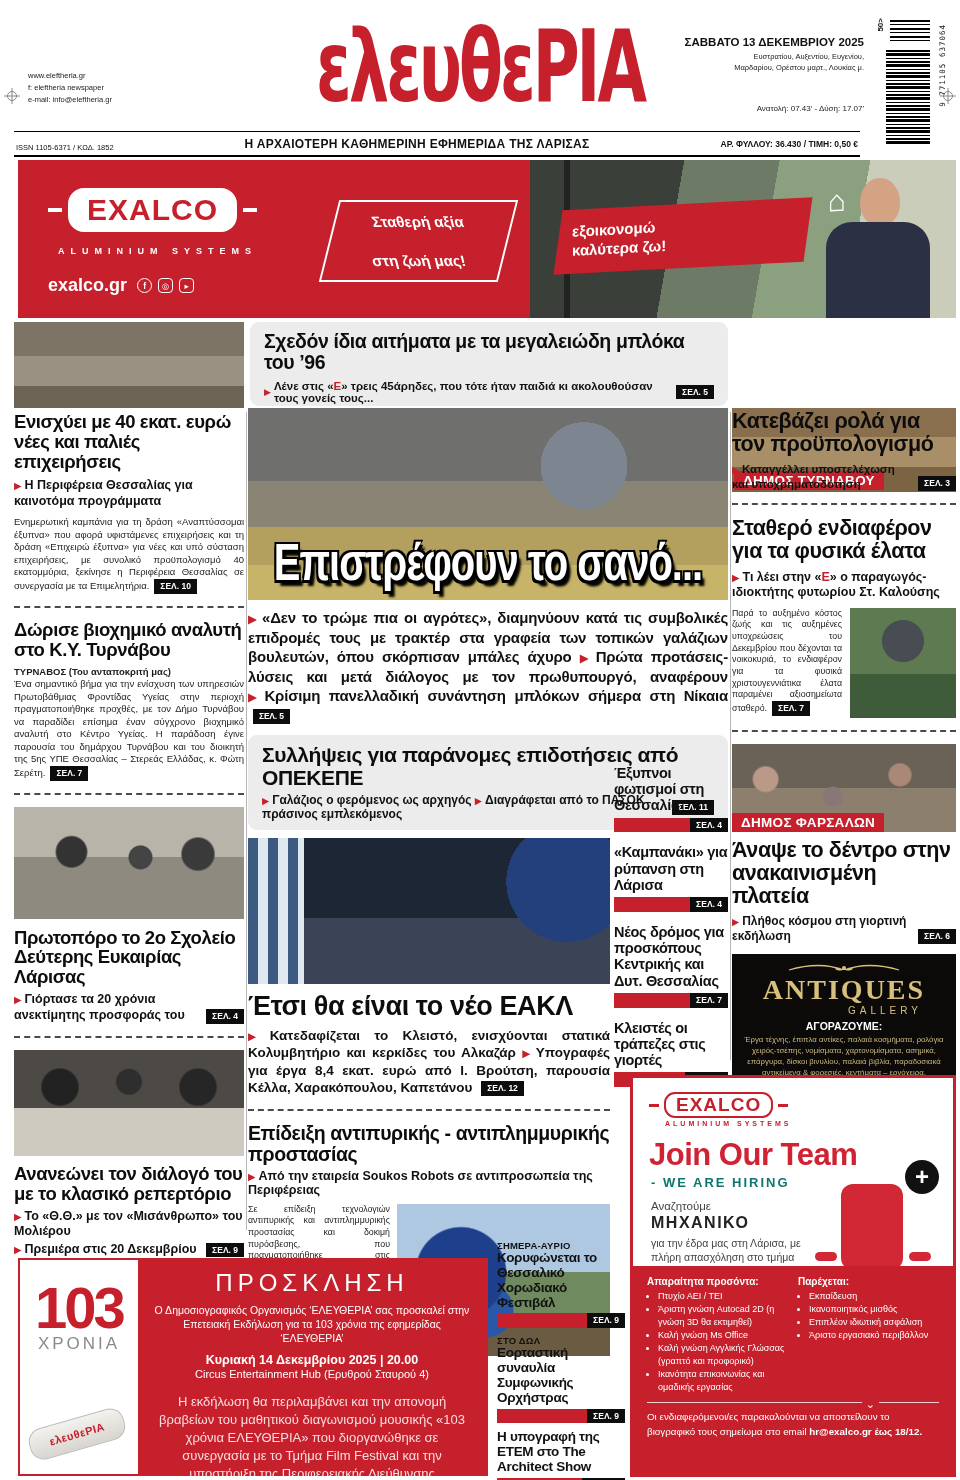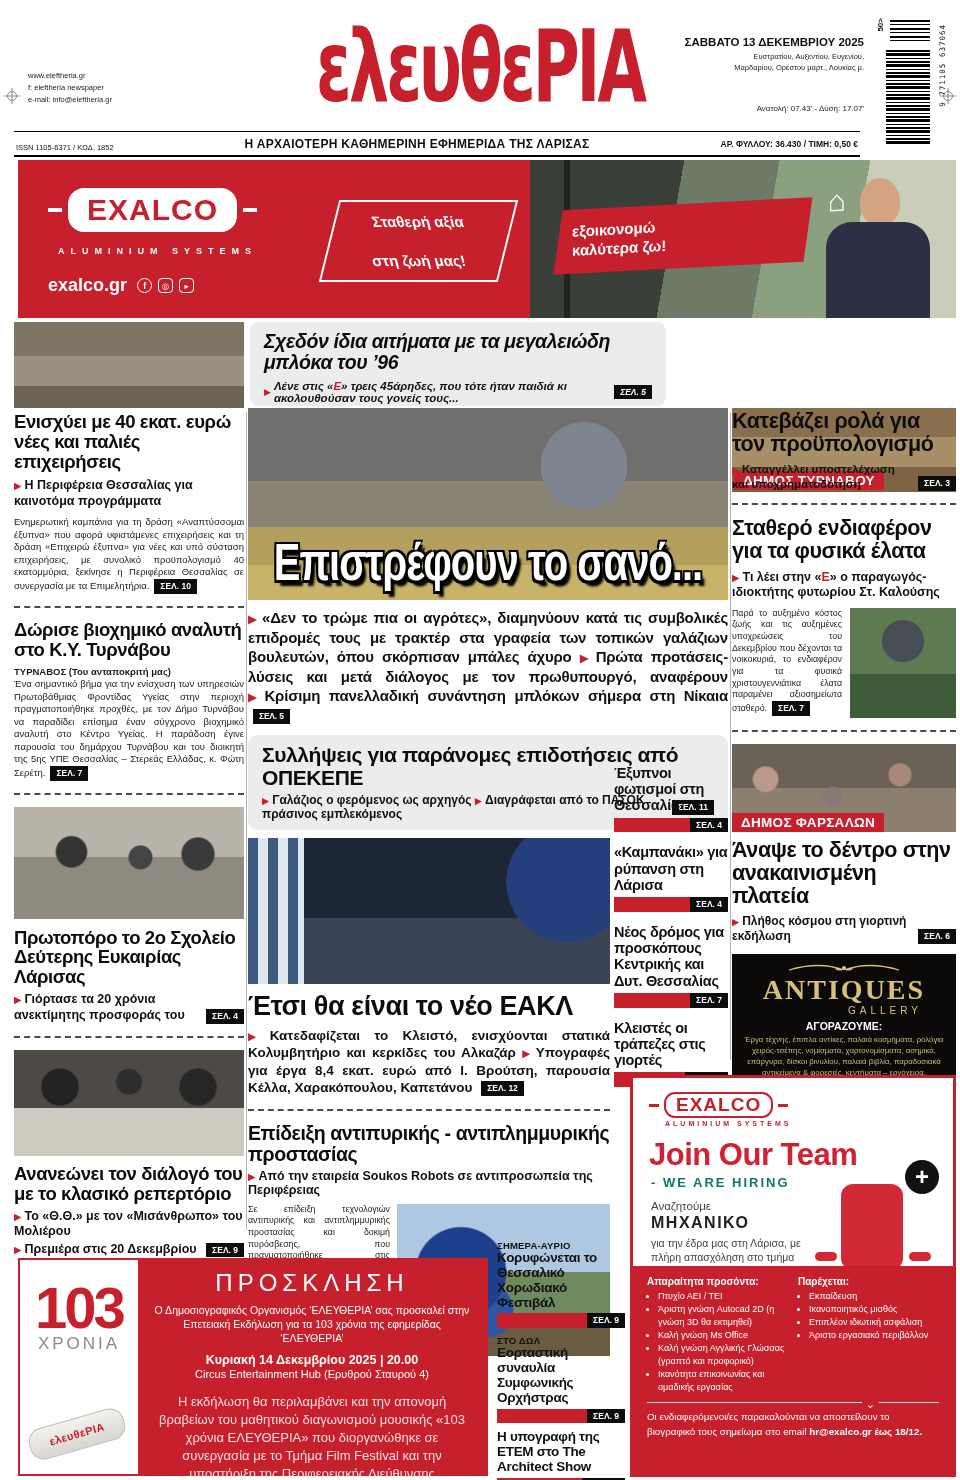--- a/index.html
+++ b/index.html
@@ -68,21 +68,21 @@
   .banner-photo .win{position:absolute;left:8%;top:0;width:6px;height:100%;background:#20231f;}
   .eco-band{position:absolute;left:28px;top:44px;width:250px;height:64px;background:var(--red);
             transform:skewY(-3deg) skewX(-8deg);display:flex;align-items:center;padding:0 14px;box-sizing:border-box;}
   .eco-band .txt{transform:skewX(8deg);color:#fff;font-weight:700;font-size:15px;line-height:1.25;}
   .eco-house{position:absolute;right:-34px;top:-12px;color:#fff;font-size:30px;transform:skewX(8deg);}
   .person-head{position:absolute;right:56px;top:18px;width:40px;height:48px;border-radius:50% 50% 46% 46%;background:#d3a384;}
   .person-body{position:absolute;right:26px;top:62px;width:104px;height:96px;border-radius:26px 26px 0 0;background:#2c3044;}
   .person-collar{position:absolute;right:66px;top:62px;width:24px;height:14px;border-radius:0 0 10px 10px;background:#e8e6e0;}
 
   
-  .ts-box{left:250px;top:322px;width:416px;height:84px;box-sizing:border-box;font-style:italic;}
+  .ts-box{left:250px;top:322px;width:478px;height:84px;box-sizing:border-box;}
   .ts-title{font-size:19.5px;}
   .ts-subrow{margin-top:7px;font-size:11.5px;font-weight:700;display:flex;align-items:center;}
   .ts-subrow .grow{flex:1;}
 
   
   .col-left{left:14px;top:412px;width:230px;}
   .col-mid{left:248px;top:408px;width:480px;}
   .col-briefs{left:614px;top:765px;width:114px;}
   .col-right{left:732px;top:410px;width:224px;}
   .t-left{font-size:18.5px;}

